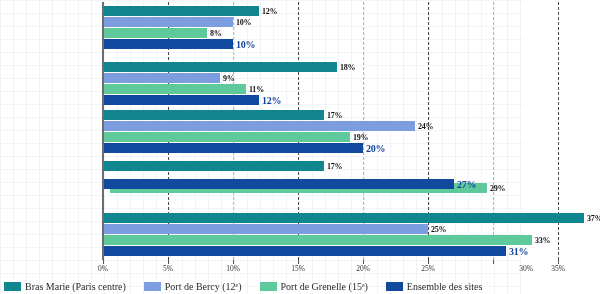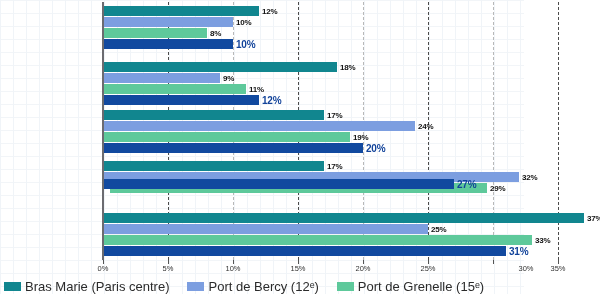--- a/index.html
+++ b/index.html
@@ -17,20 +17,21 @@
 
   #chart-root {
     position: relative;
     width: 524px;
     height: 294px;
     box-sizing: border-box;
     background:
       repeating-linear-gradient(to right, #f0f4f8 0px, #f0f4f8 1px, transparent 1px, transparent 13px),
       repeating-linear-gradient(to bottom, #f2f5f8 0px, #f2f5f8 1px, transparent 1px, transparent 13px),
       #ffffff;
+    font-family: Liberation Serif, serif;
   }
 
   
   #plot {
     position: absolute;
     left: 103px;
     top: 2px;
     width: 494px;
     height: 258px;
   }
@@ -132,21 +133,21 @@
     align-items: center;
     margin-right: 18px;
   }
   .legend-swatch {
     width: 17px;
     height: 9px;
     margin-right: 4px;
     flex: none;
   }
   .legend-text {
-    font-size: 13px;
+    font-size: 10px;
     color: #2b2b2b;
     white-space: nowrap;
   }
 </style>
 </head>
 <body>
 
 <div id="chart-root">
 
   <div id="plot">
@@ -208,24 +209,20 @@
         </div>
         <div class="bar-row" style="top: 33px; position: absolute; left: 0px; right: 0px;">
           <div class="bar" title="Ensemble des sites — 20%" style="width: 260px; background: rgb(17, 73, 159);"></div>
           <div class="bar-label emphasis" style="left: 263px;">20%</div>
         </div>
       </div>
       <div class="group" style="top: 159.1px; height: 43px;">
         <div class="bar-row" style="top: 0px; position: absolute; left: 0px; right: 0px;">
           <div class="bar" title="Bras Marie (Paris centre) — 17%" style="width: 221px; background: rgb(17, 134, 143);"></div>
           <div class="bar-label" style="left: 224px;">17%</div>
-        </div>
-        <div class="bar-row" style="top: 11px; position: absolute; left: 0px; right: 0px;">
-          <div class="bar" title="Port de Bercy (12ᵉ) — 32%" style="width: 416px; background: rgb(124, 158, 224);"></div>
-          <div class="bar-label" style="left: 419px;">32%</div>
         </div>
         <div class="bar-row" style="top: 22px; position: absolute; left: 0px; right: 0px; margin-left: 7px;">
           <div class="bar" title="Port de Grenelle (15ᵉ) — 29%" style="width: 377px; background: rgb(94, 201, 155);"></div>
           <div class="bar-label" style="left: 380px;">29%</div>
         </div>
         <div class="bar-row" style="top: 18px; position: absolute; left: 0px; right: 0px;">
           <div class="bar" title="Ensemble des sites — 27%" style="width: 351px; background: rgb(17, 73, 159);"></div>
           <div class="bar-label emphasis" style="left: 354px;">27%</div>
         </div>
       </div>
@@ -273,15 +270,19 @@
         <span class="legend-text">Bras Marie (Paris centre)</span>
       </div>
       <div class="legend-item">
         <span class="legend-swatch" style="background: rgb(124, 158, 224);"></span>
         <span class="legend-text">Port de Bercy (12ᵉ)</span>
       </div>
       <div class="legend-item">
         <span class="legend-swatch" style="background: rgb(94, 201, 155);"></span>
         <span class="legend-text">Port de Grenelle (15ᵉ)</span>
       </div>
+      <div class="legend-item">
+        <span class="legend-swatch" style="background: rgb(17, 73, 159);"></span>
+        <span class="legend-text">Ensemble des sites</span>
+      </div>
     </div>
 
 </div>
 
 </body></html>

